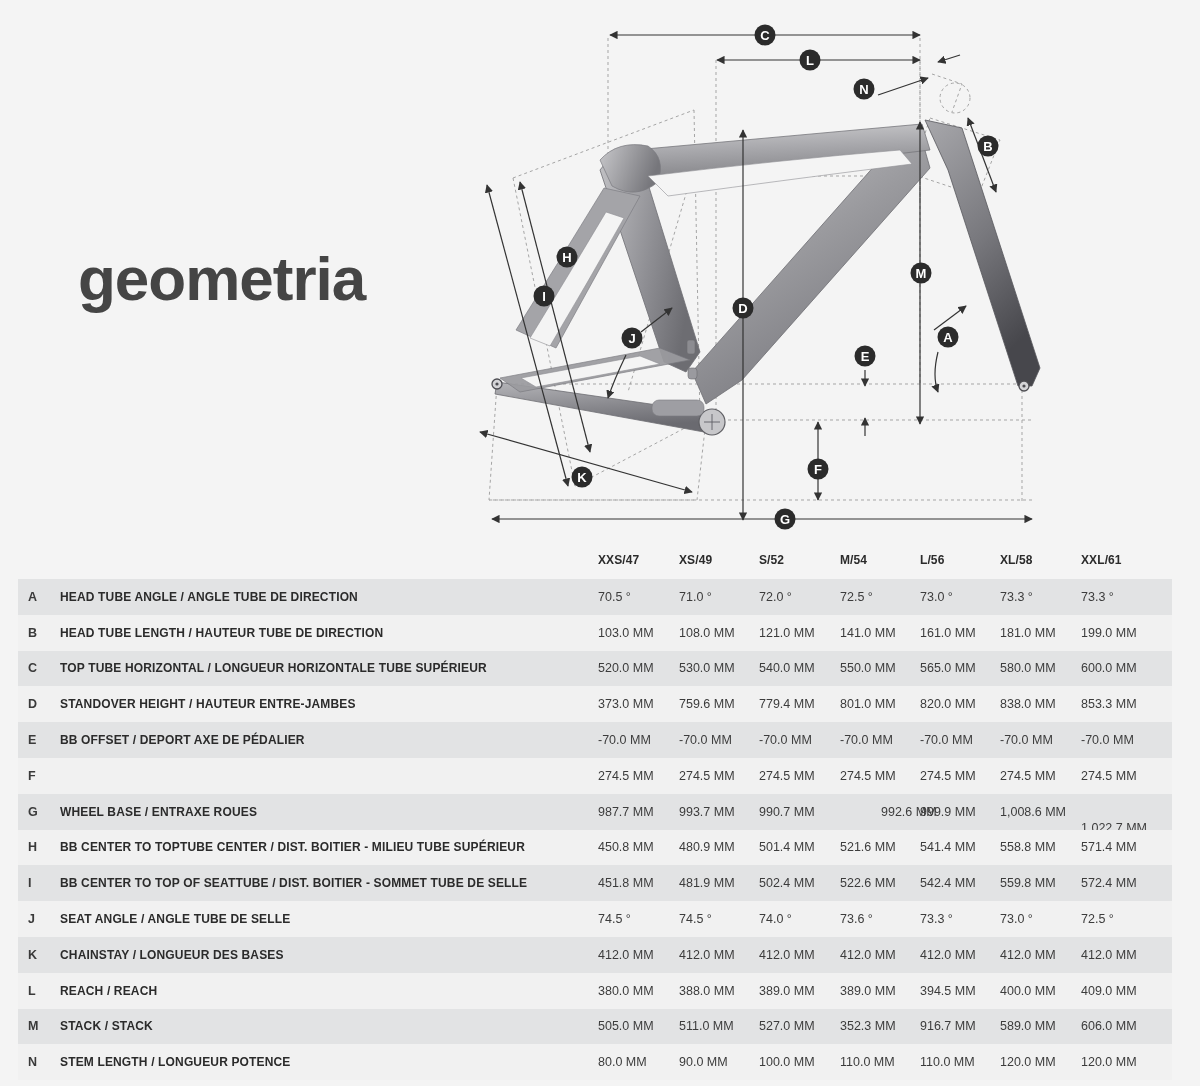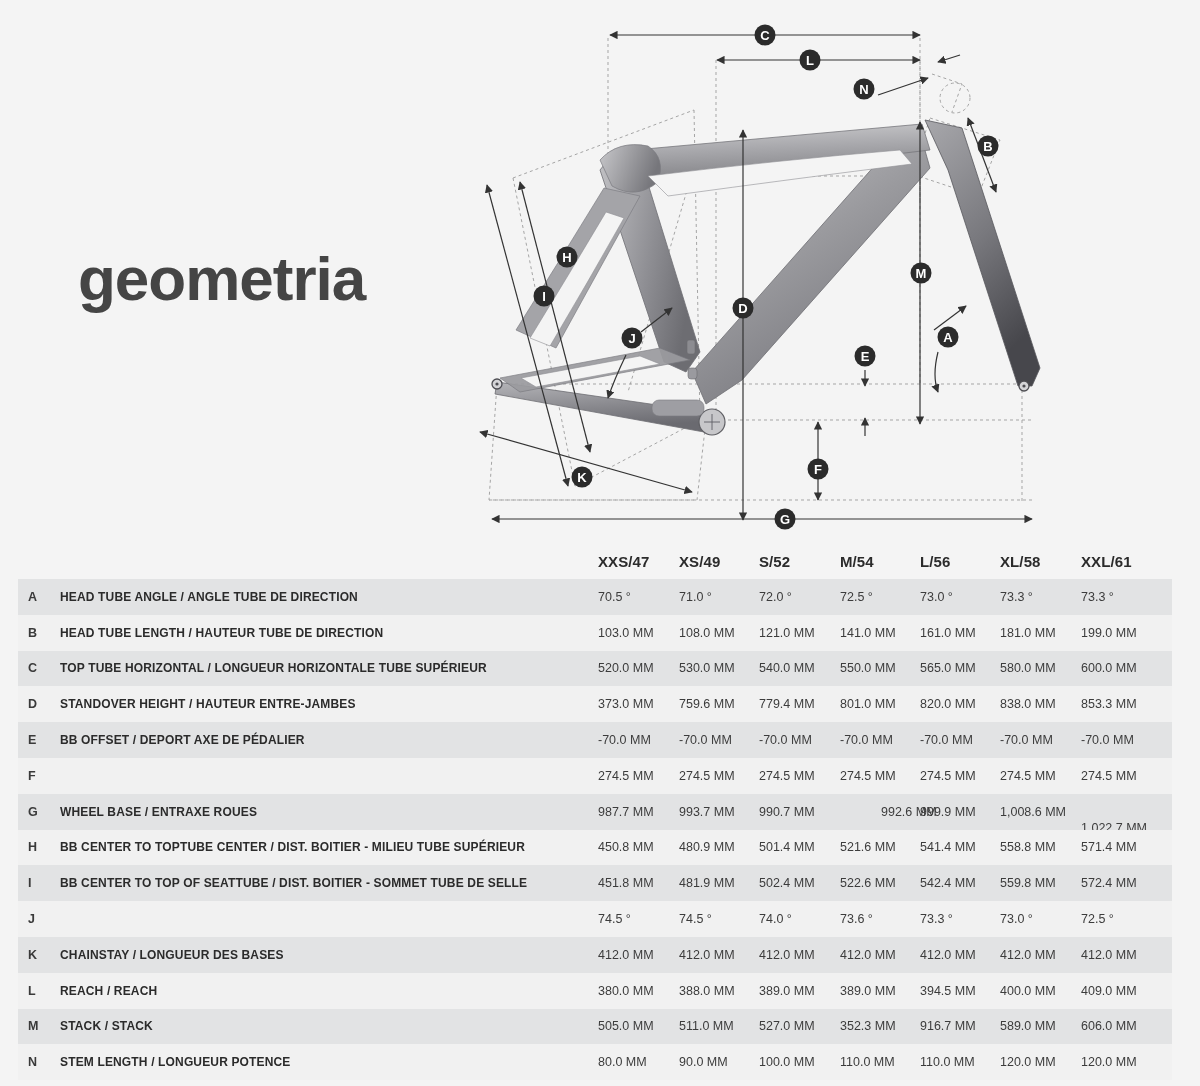--- a/index.html
+++ b/index.html
@@ -33,21 +33,21 @@
     left: 0; top: 545px;
     width: 1200px; height: 541px;
   }
   .thead {
     position: relative;
     height: 34px;
   }
   .thead .hcell {
     position: absolute;
     top: 8px;
-    font-size: 15px;
+    font-size: 12px;
     font-weight: bold;
     color: #2b2b2b;
     letter-spacing: .1px;
     white-space: nowrap;
   }
   .row {
     position: relative;
     height: 35.8px;
     margin: 0 18px 0 18px;
     width: 1154px;
@@ -399,20 +399,21 @@
           <div class="val" style="left: 580px;">451.8 MM</div>
           <div class="val" style="left: 661px;">481.9 MM</div>
           <div class="val" style="left: 741px;">502.4 MM</div>
           <div class="val" style="left: 822px;">522.6 MM</div>
           <div class="val" style="left: 902px;">542.4 MM</div>
           <div class="val" style="left: 982px;">559.8 MM</div>
           <div class="val" style="left: 1063px;">572.4 MM</div>
         </div>
         <div class="row even">
           <div class="letter">J</div>
+          <div class="label">SEAT ANGLE / ANGLE TUBE DE SELLE</div>
           <div class="val" style="left: 580px;">74.5 °</div>
           <div class="val" style="left: 661px;">74.5 °</div>
           <div class="val" style="left: 741px;">74.0 °</div>
           <div class="val" style="left: 822px;">73.6 °</div>
           <div class="val" style="left: 902px;">73.3 °</div>
           <div class="val" style="left: 982px;">73.0 °</div>
           <div class="val" style="left: 1063px;">72.5 °</div>
         </div>
         <div class="row odd">
           <div class="letter">K</div>

